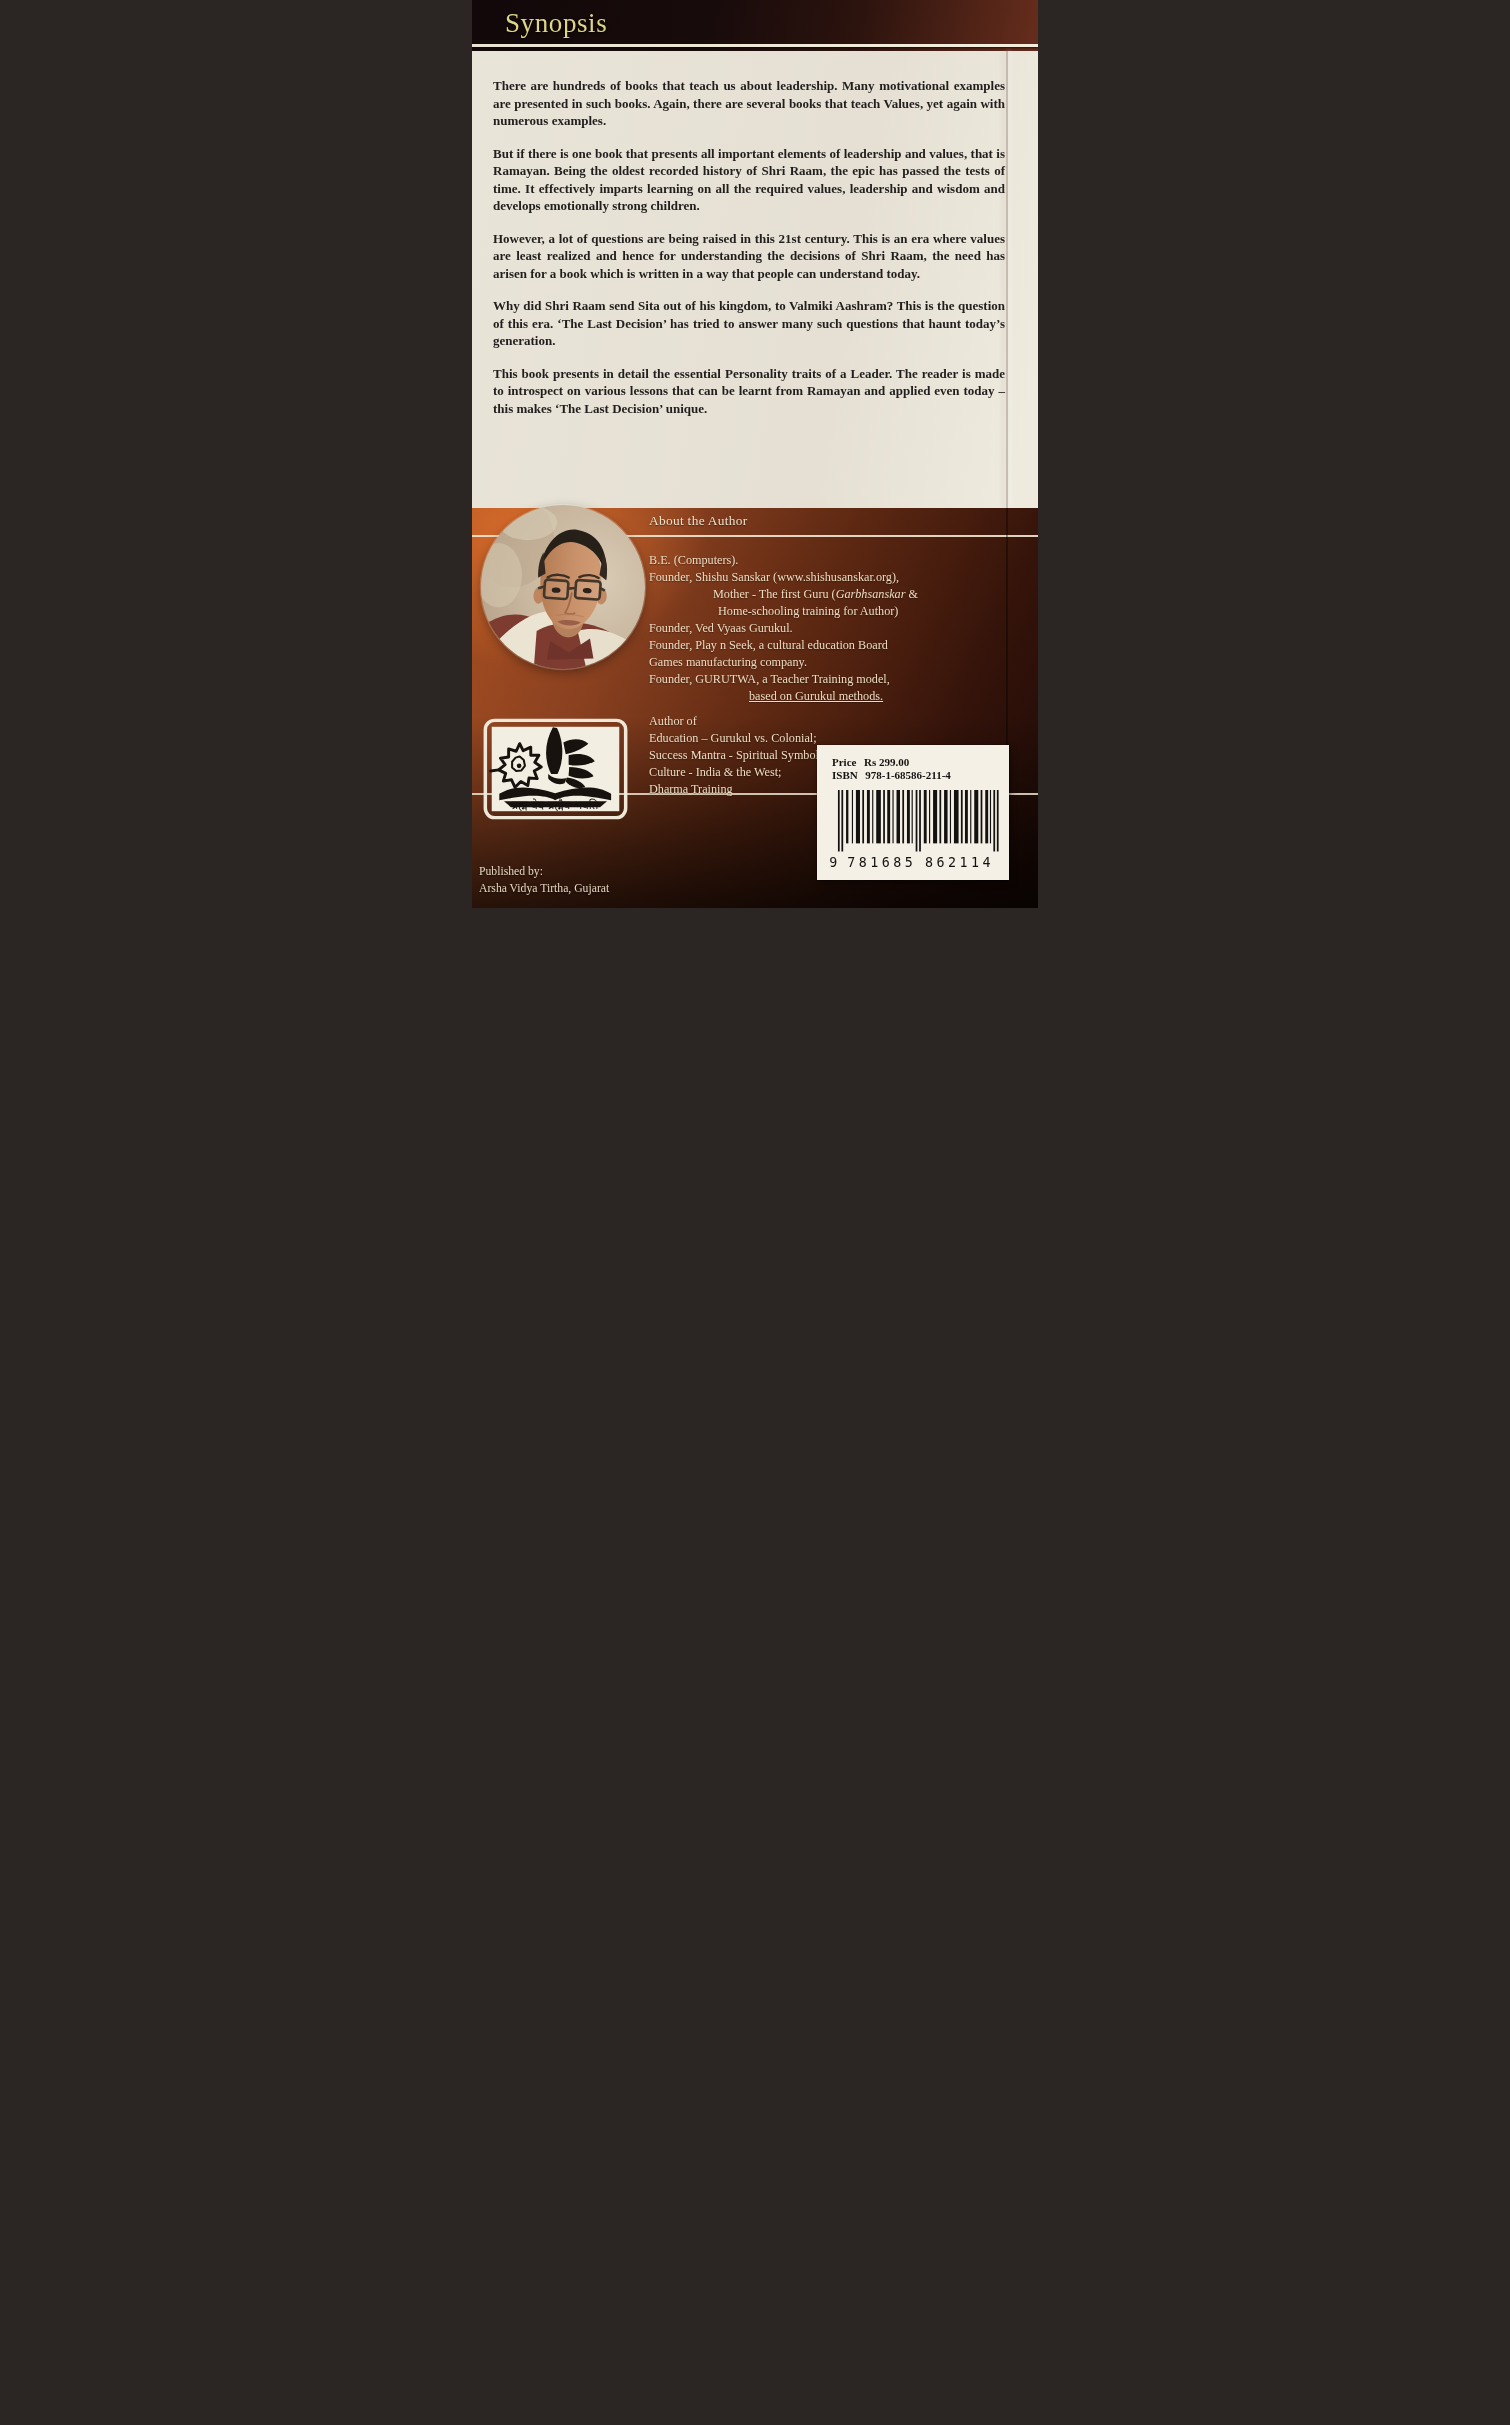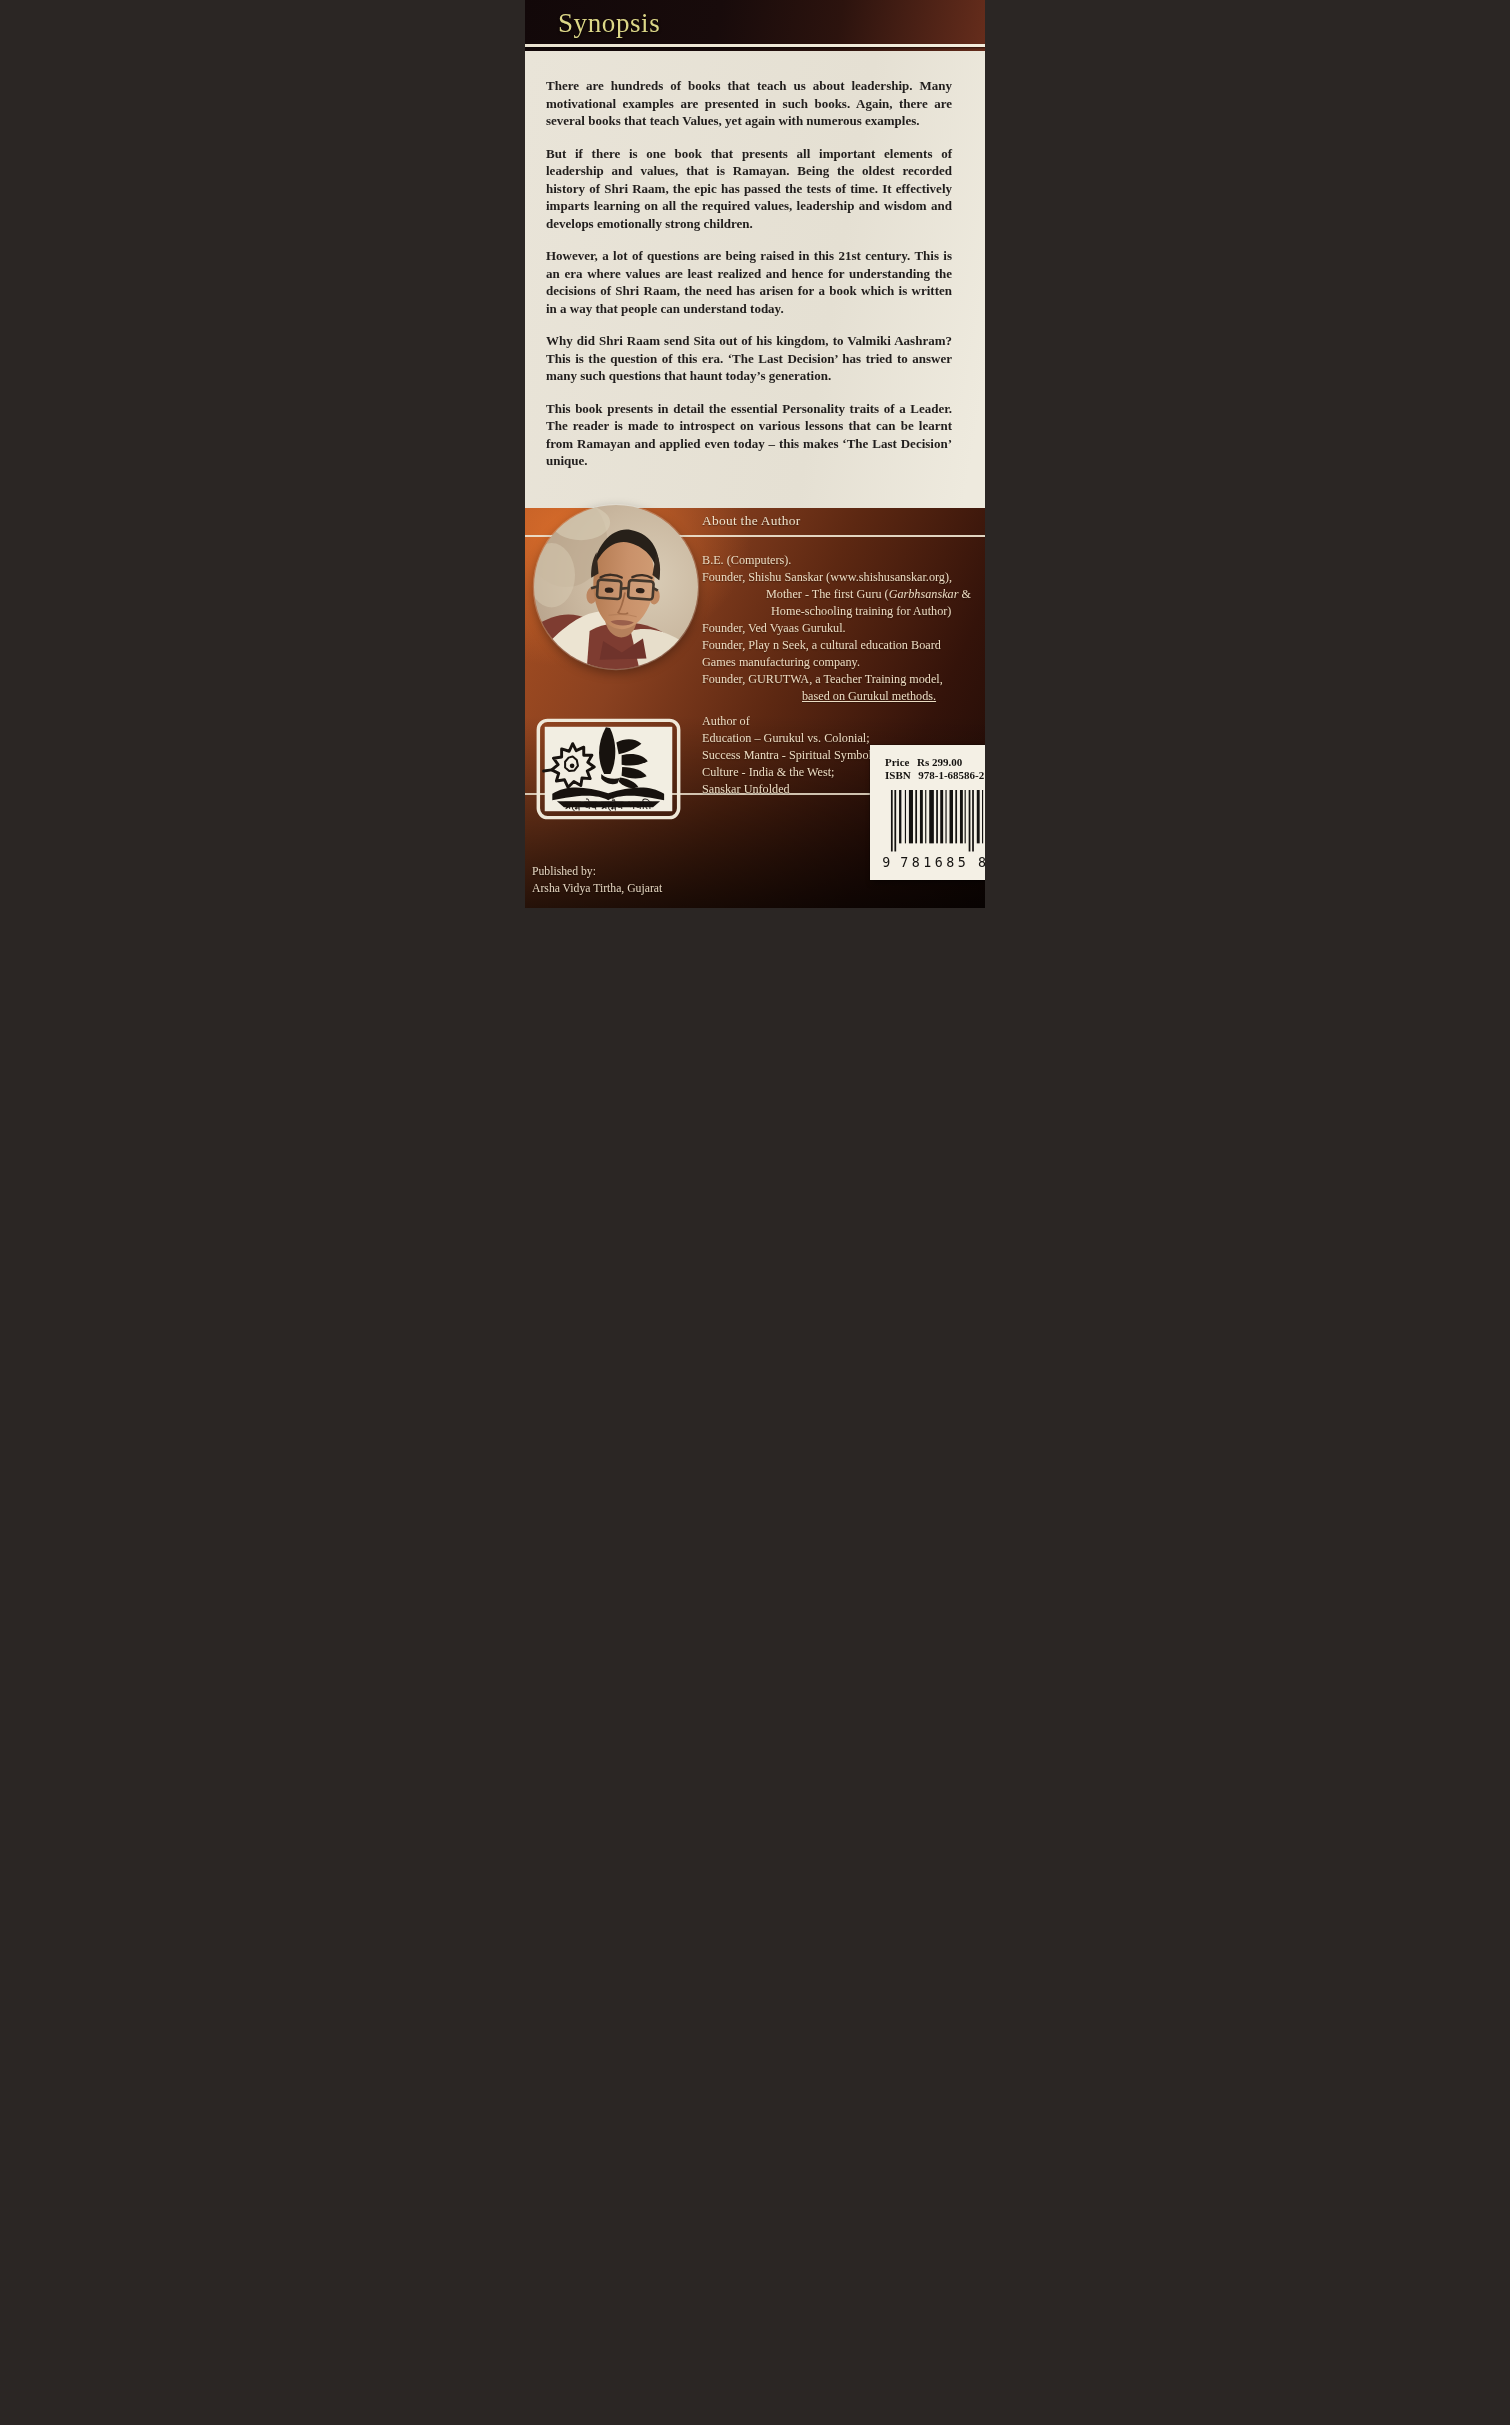--- a/index.html
+++ b/index.html
@@ -1,19 +1,19 @@
 <!DOCTYPE html>
 <html style="font-size:9.3px"><head>
 <meta charset="utf-8">
 <style>
   html,body { margin:0; padding:0; background:#2b2624; }
   .stage { display:flex; justify-content:center; padding:0; }
 
   .cover {
-    position:relative; width:460px; height:908px; overflow:hidden;
+    position:relative; width:566px; height:908px; overflow:hidden;
     font-family:"Liberation Serif", serif;
     background:#1a0906;
     box-shadow: inset 0 0 41px rgba(0,0,0,.45);
   }
 
   
   .header {
     position:absolute; top:0; left:0; right:0; height:51px;
     background:linear-gradient(100deg,#120809 0%,#180b0b 42%,#2c130e 68%,#662d1c 92%,#78ands 100%);
     background:linear-gradient(100deg,#120809 0%,#180b0b 42%,#2c130e 68%,#662d1c 100%);
@@ -217,21 +217,21 @@
         <div class="ind-b">Home-schooling training for Author)</div>
         <div>Founder, Ved Vyaas Gurukul.</div>
         <div>Founder, Play n Seek, a cultural education Board</div>
         <div>Games manufacturing company.</div>
         <div>Founder, GURUTWA, a Teacher Training model,</div>
         <div class="ind-c">based on Gurukul methods.</div>
         <div class="gap-before">Author of</div>
         <div>Education – Gurukul vs. Colonial;</div>
         <div>Success Mantra - Spiritual Symbols;</div>
         <div>Culture - India &amp; the West;</div>
-        <div>Sanskar Unfolded</div>
+        <div>Dharma Training</div>
       </div>
 
       <div class="logo-line"></div>
 
       <div class="logo">
         <svg viewBox="0 0 249 175">
           <rect x="15" y="15" width="219" height="145" fill="#f2eee2"></rect>
           <rect x="4" y="4" width="241" height="167" rx="16" fill="none" stroke="#efe8d8" stroke-width="6"></rect>
 
           <g fill="#17120e">

